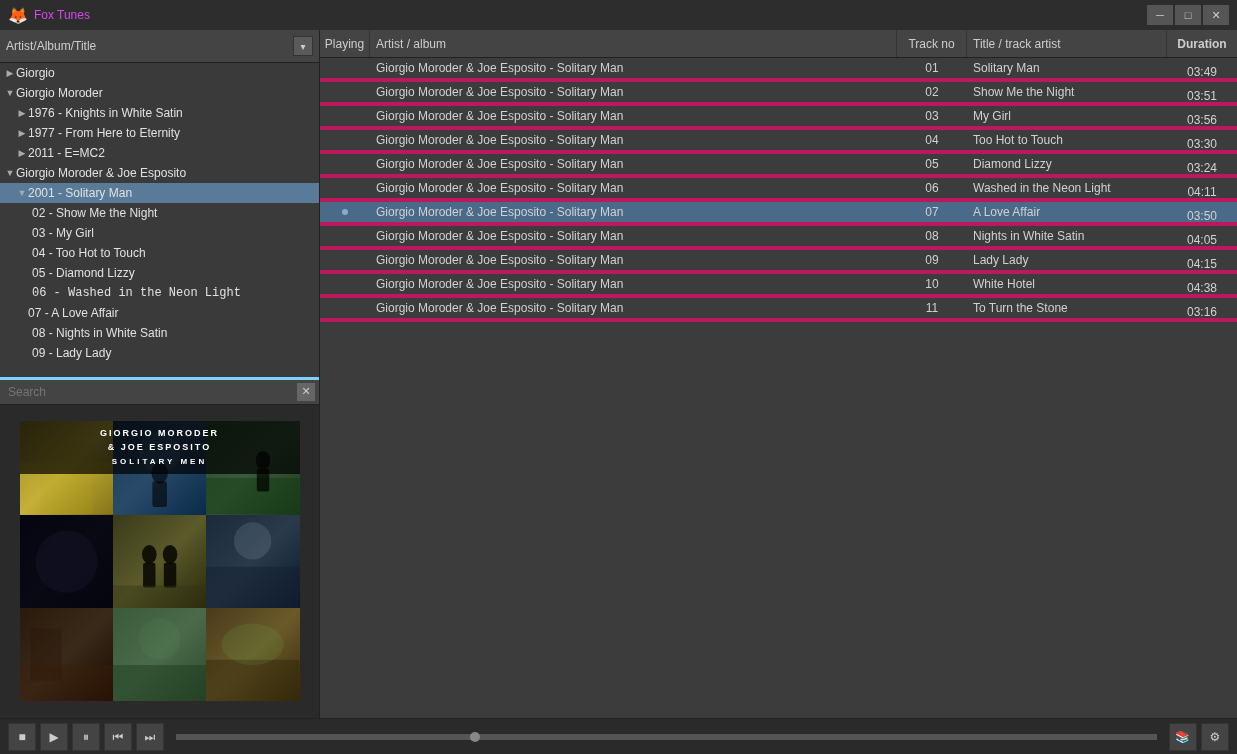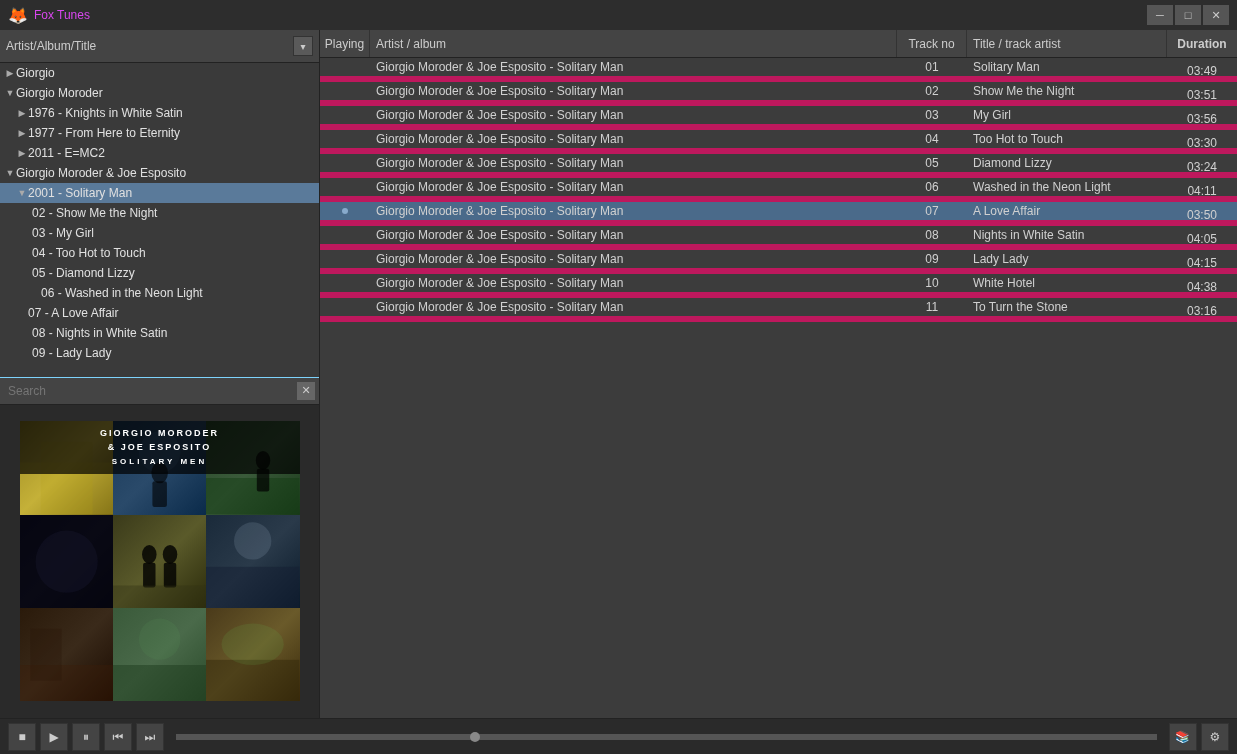--- a/index.html
+++ b/index.html
@@ -125,21 +125,21 @@
       flex-shrink: 0;
     }
 
     
     .search-bar {
       height: 28px;
       background: #444;
       display: flex;
       align-items: center;
       padding: 0 4px;
-      border-top: 1px solid #7dd3fc;
+      border-top: 3px solid #7dd3fc;
       border-bottom: 1px solid #222;
       flex-shrink: 0;
     }
     .search-input {
       flex: 1;
       background: transparent;
       border: none;
       outline: none;
       color: #aaa;
       font-size: 12px;
@@ -214,21 +214,21 @@
       overflow-y: auto;
       overflow-x: hidden;
     }
     .track-list::-webkit-scrollbar { width: 8px; }
     .track-list::-webkit-scrollbar-track { background: #333; }
     .track-list::-webkit-scrollbar-thumb { background: #666; }
 
     .track-row {
       display: flex;
       height: 24px;
-      border-bottom: 6px solid #be185d;
+      border-bottom: 4px solid #be185d;
       cursor: pointer;
     }
     .track-row.playing { background: #4a6a8a; }
 
     .td-cell {
       padding: 0 6px;
       display: flex;
       align-items: center;
       overflow: hidden;
       text-overflow: ellipsis;
@@ -381,21 +381,21 @@
         </div>
       <div class="tree-item" style="padding-left: 32px;">
           <span>03 - My Girl</span>
         </div>
       <div class="tree-item" style="padding-left: 32px;">
           <span>04 - Too Hot to Touch</span>
         </div>
       <div class="tree-item" style="padding-left: 32px;">
           <span>05 - Diamond Lizzy</span>
         </div>
-      <div class="tree-item" style="padding-left: 41px;">
+      <div class="tree-item" style="padding-left: 32px; font-family: Liberation Mono, monospace;">
           <span>06 - Washed in the Neon Light</span>
         </div>
       <div class="tree-item" style="padding-left: 28px;">
           <span>07 - A Love Affair</span>
         </div>
       <div class="tree-item" style="padding-left: 32px;">
           <span>08 - Nights in White Satin</span>
         </div>
       <div class="tree-item" style="padding-left: 32px;">
           <span>09 - Lady Lady</span>

